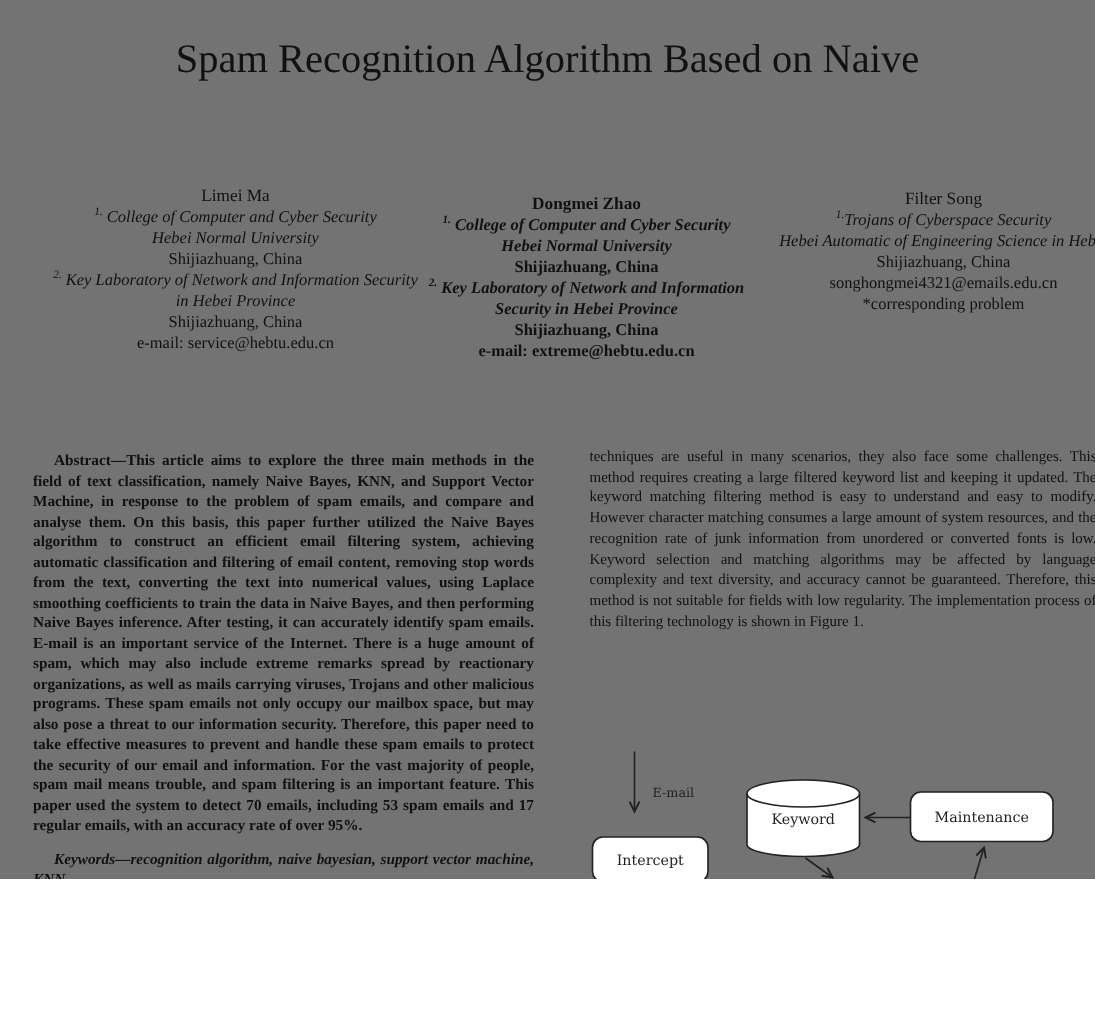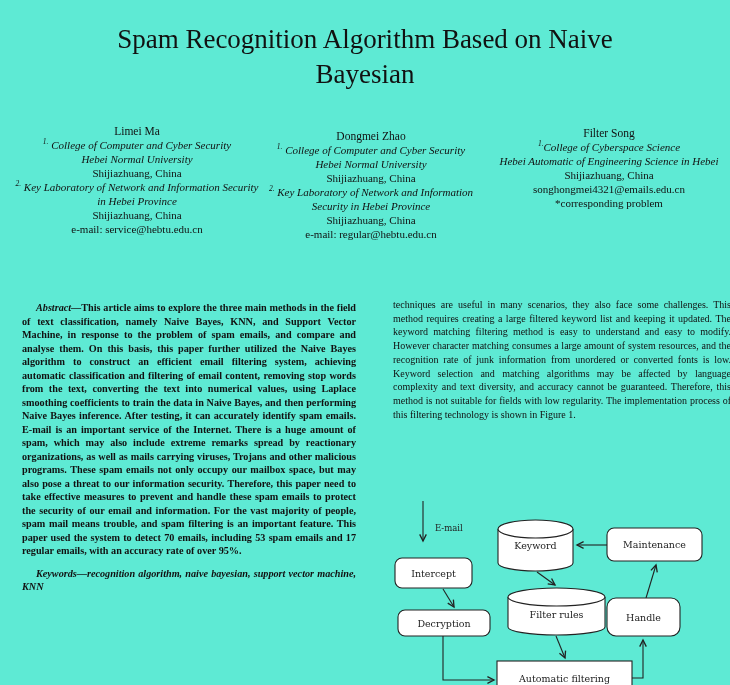--- a/index.html
+++ b/index.html
@@ -1,39 +1,39 @@
 <!DOCTYPE html>
 <html><head>
 <meta charset="utf-8">
 <style>
   html,body{margin:0;padding:0;background:#fff;}
   .page{
-    position:relative;width:730px;height:685px;background:#5eead4;
+    position:relative;width:730px;height:586px;background:#737373;
     font-family:"Liberation Serif",serif;color:#1a1a1a;overflow:hidden;
   }
   
   .title{
     position:absolute;top:22px;left:0;width:730px;text-align:center;
     font-size:27px;line-height:35px;color:#111;
   }
   
   .authors{position:absolute;top:124px;left:0;width:730px;}
-  .author-col{position:absolute;text-align:center;font-size:11px;line-height:14px;color:#111;}
+  .author-col{position:absolute;text-align:center;font-size:11px;line-height:14px;color:#111;margin-left:20px;}
   .col1{left:12px;width:250px;}
-  .col2{left:258px;width:226px;top:5px;}
+  .col2{left:258px;width:226px;top:5px;font-weight:bold;}
   .col3{left:492px;width:234px;top:2px;}
   .author-name{font-size:11.5px;}
   .it{font-style:italic;}
   .aff sup{font-size:7.5px;font-style:italic;line-height:0;}
   
   .abstract-col{position:absolute;left:22px;top:301px;width:334px;text-align:justify;}
   .abstract{
     margin:0;font-size:10.2px;font-weight:bold;line-height:13.5px;text-indent:14px;color:#111;
   }
-  .abs-label{font-style:italic;}
+  .abs-label{}
   .keywords{
     margin:9px 0 0 0;font-size:10.2px;font-weight:bold;font-style:italic;
     line-height:13.5px;text-indent:14px;color:#111;text-align:justify;
   }
   
   .body-col{
     position:absolute;left:393px;top:298px;width:338px;text-align:justify;
     font-size:10px;line-height:13.7px;color:#111;
   }
   .body-col p{margin:0;}
@@ -43,21 +43,20 @@
   .node-label{font-family:"DejaVu Serif",serif;font-size:9.5px;fill:#222;}
   .email-label{font-family:"DejaVu Serif",serif;font-size:8.5px;fill:#222;}
 </style>
 </head>
 <body>
 
 <div class="page">
 
   <div class="title">
     <div>Spam Recognition Algorithm Based on Naive</div>
-    <div>Bayesian</div>
   </div>
 
   <div class="authors">
 
     <div class="author-col col1">
       <div class="author-name">Limei Ma</div>
       <div class="aff"><sup>1.</sup><span class="it"> College of Computer and Cyber Security</span></div>
       <div class="it">Hebei Normal University</div>
       <div>Shijiazhuang, China</div>
       <div class="aff"><sup>2.</sup><span class="it"> Key Laboratory of Network and Information Security in Hebei Province</span></div>
@@ -65,26 +64,26 @@
       <div>e-mail: service@hebtu.edu.cn</div>
     </div>
 
     <div class="author-col col2">
       <div class="author-name">Dongmei Zhao</div>
       <div class="aff"><sup>1.</sup><span class="it"> College of Computer and Cyber Security</span></div>
       <div class="it">Hebei Normal University</div>
       <div>Shijiazhuang, China</div>
       <div class="aff"><sup>2.</sup><span class="it"> Key Laboratory of Network and Information Security in Hebei Province</span></div>
       <div>Shijiazhuang, China</div>
-      <div>e-mail: regular@hebtu.edu.cn</div>
+      <div>e-mail: extreme@hebtu.edu.cn</div>
     </div>
 
     <div class="author-col col3">
       <div class="author-name">Filter Song</div>
-      <div class="aff"><sup>1.</sup><span class="it">College of Cyberspace Science</span></div>
+      <div class="aff"><sup>1.</sup><span class="it">Trojans of Cyberspace Security</span></div>
       <div class="it">Hebei Automatic of Engineering Science in Hebei</div>
       <div>Shijiazhuang, China</div>
       <div>songhongmei4321@emails.edu.cn</div>
       <div>*corresponding problem</div>
     </div>
 
   </div>
 
   <div class="abstract-col">
     <p class="abstract"><span class="abs-label">Abstract—</span><span>This article aims to explore the three main methods in the field of text classification, namely Naive Bayes, KNN, and Support Vector Machine, in response to the problem of spam emails, and compare and analyse them. On this basis, this paper further utilized the Naive Bayes algorithm to construct an efficient email filtering system, achieving automatic classification and filtering of email content, removing stop words from the text, converting the text into numerical values, using Laplace smoothing coefficients to train the data in Naive Bayes, and then performing Naive Bayes inference. After testing, it can accurately identify spam emails. E-mail is an important service of the Internet. There is a huge amount of spam, which may also include extreme remarks spread by reactionary organizations, as well as mails carrying viruses, Trojans and other malicious programs. These spam emails not only occupy our mailbox space, but may also pose a threat to our information security. Therefore, this paper need to take effective measures to prevent and handle these spam emails to protect the security of our email and information. For the vast majority of people, spam mail means trouble, and spam filtering is an important feature. This paper used the system to detect 70 emails, including 53 spam emails and 17 regular emails, with an accuracy rate of over 95%.</span></p>

